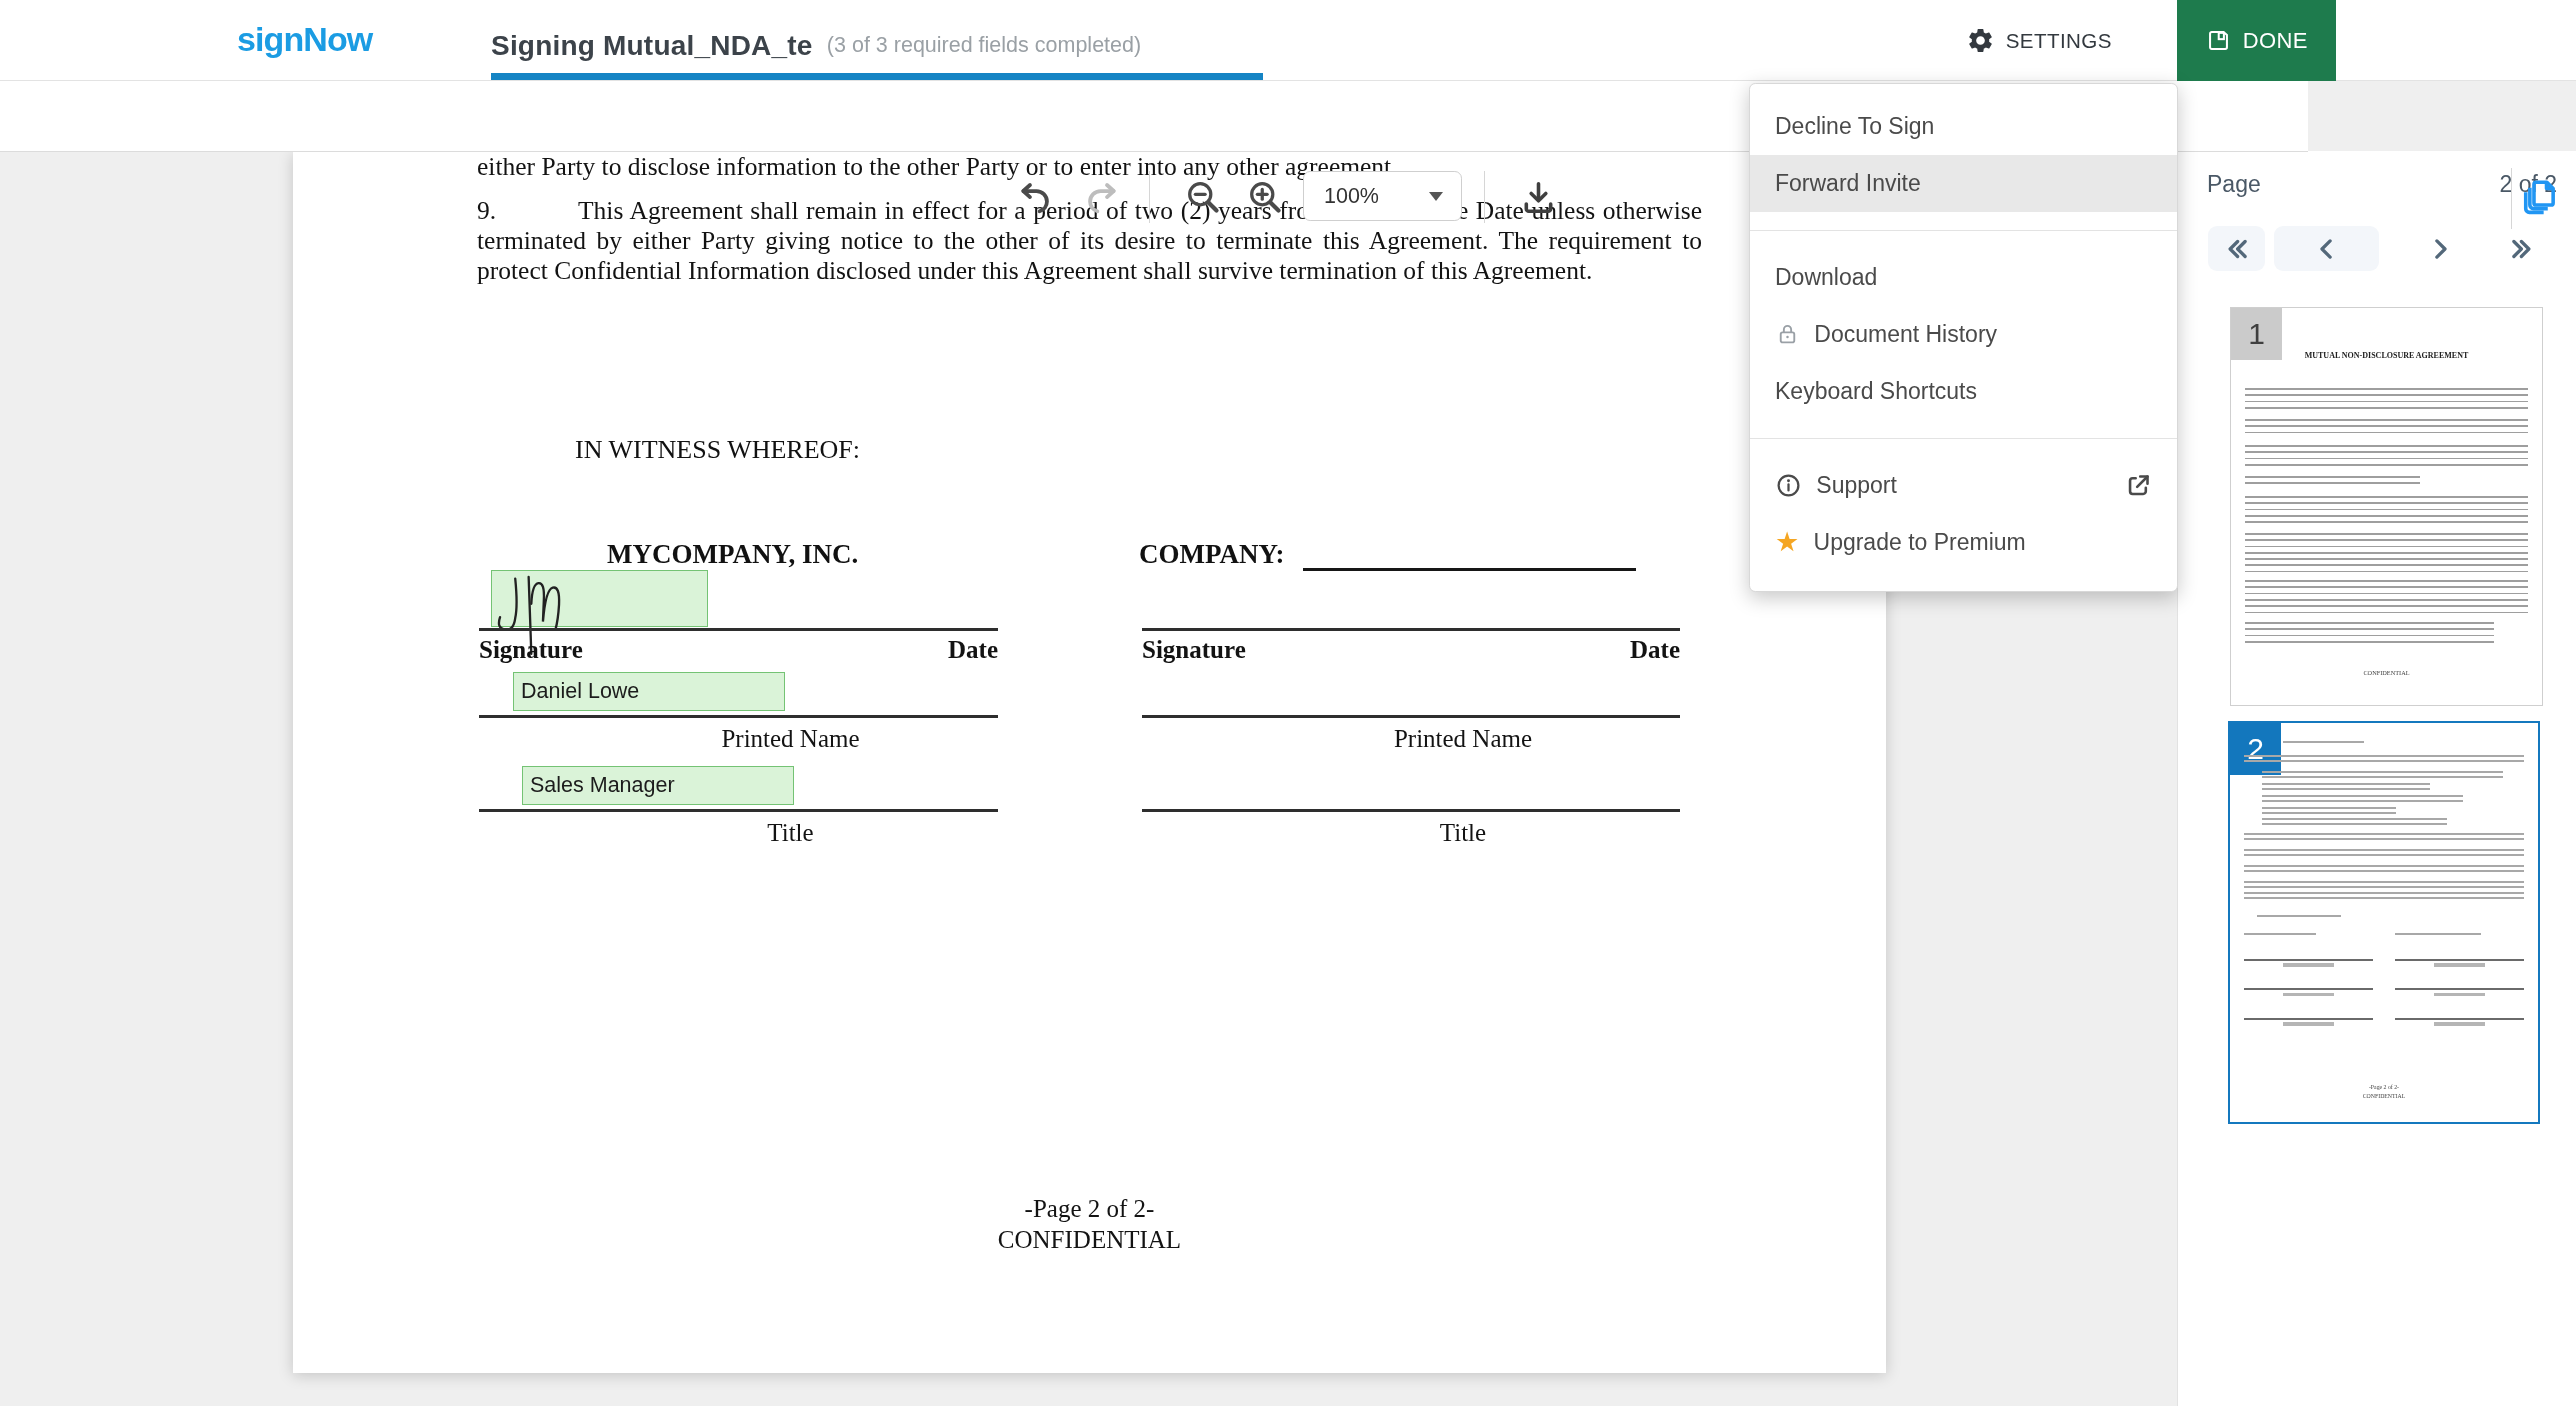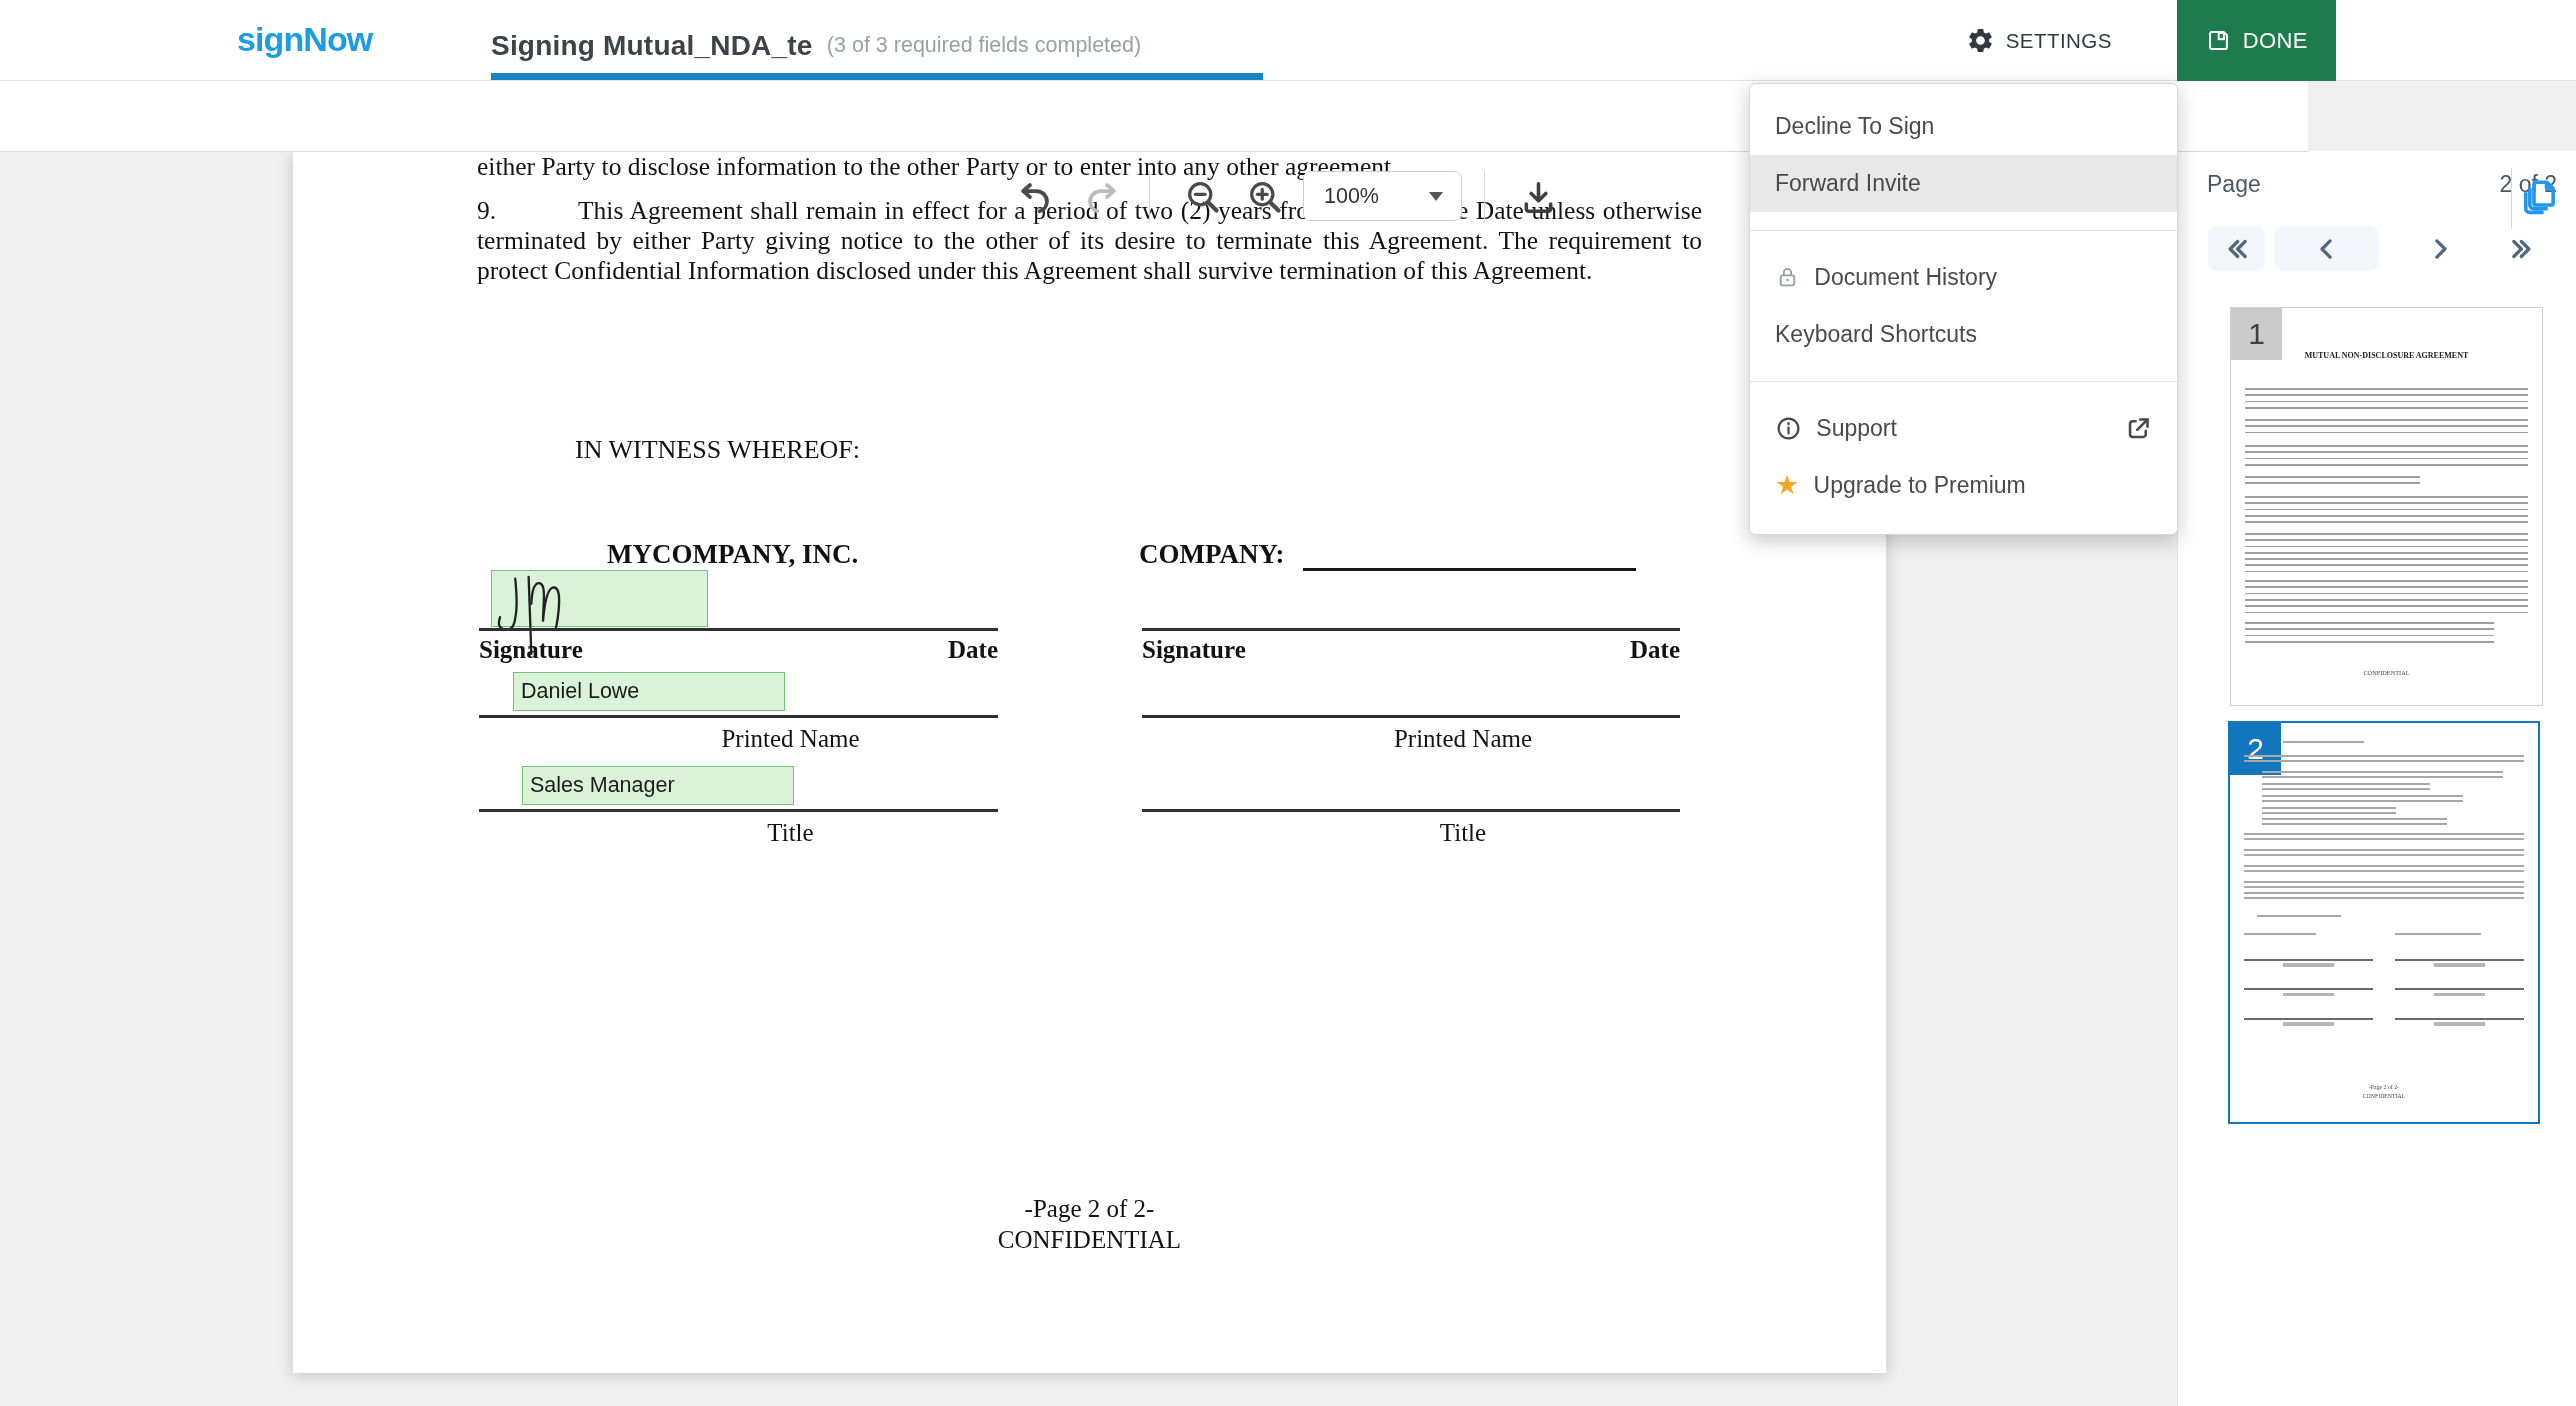--- a/index.html
+++ b/index.html
@@ -335,20 +335,23 @@
 
   <div class="menu">
     <div class="mitem">
       <span>Decline To Sign</span>
     </div>
     <div class="mitem hl">
       <span>Forward Invite</span>
     </div>
     <div class="mdiv"></div>
     <div class="mitem">
+      <span>Download</span>
+    </div>
+    <div class="mitem">
       <span class="micon">
         <svg width="25" height="25" viewBox="0 0 24 24" fill="none" stroke="#9aa0a6" stroke-width="1.8" stroke-linejoin="round">
             <rect x="5.5" y="10" width="13" height="9.5" rx="1.8"></rect>
             <path d="M8.5 10V7.2a3.5 3.5 0 0 1 7 0V10"></path>
             <circle cx="12" cy="14.5" r="1.2" fill="#9aa0a6" stroke="none"></circle>
           </svg>
       </span>
       <span>Document History</span>
     </div>
     <div class="mitem">

